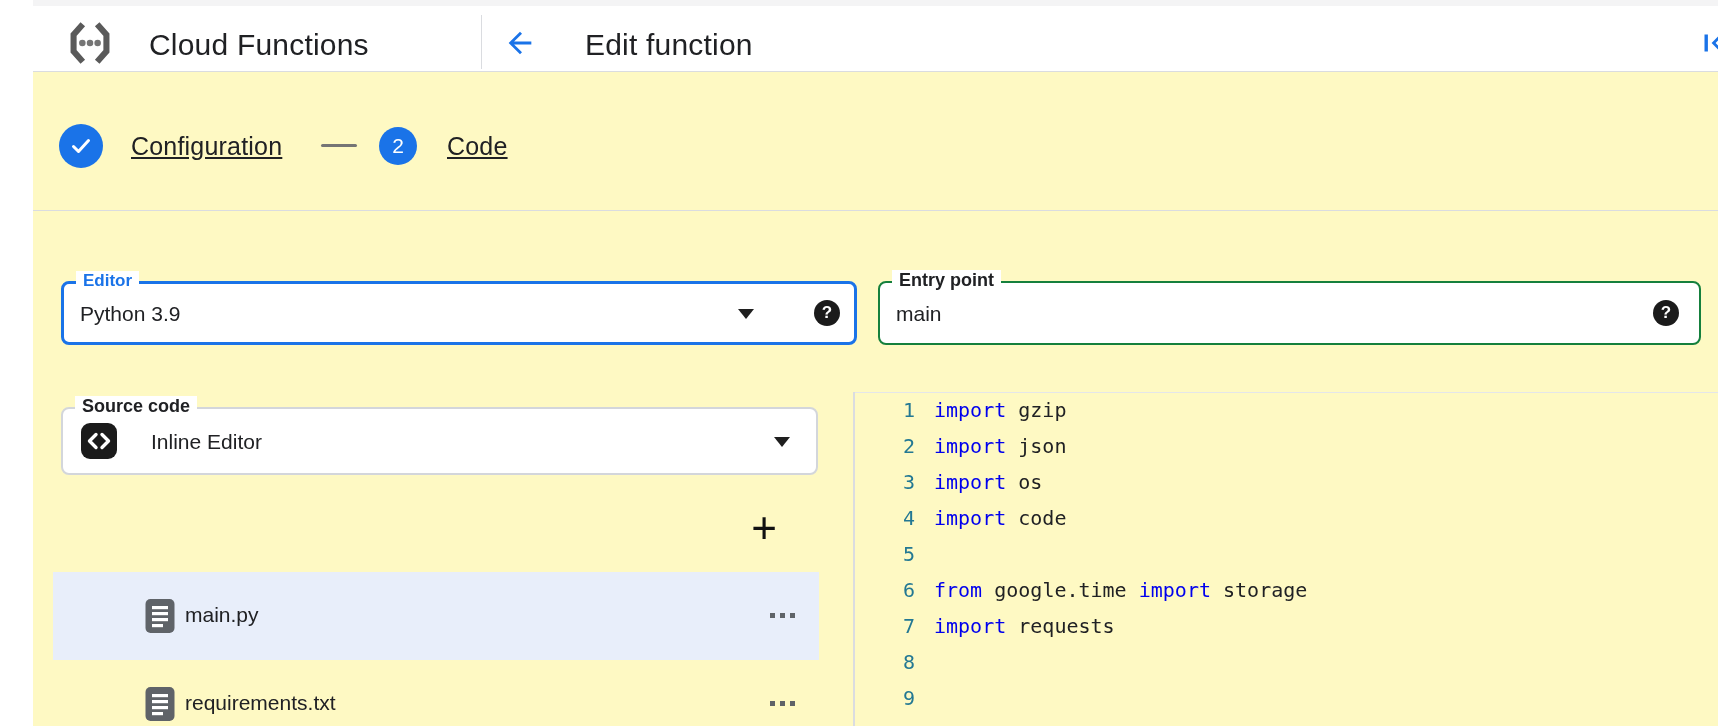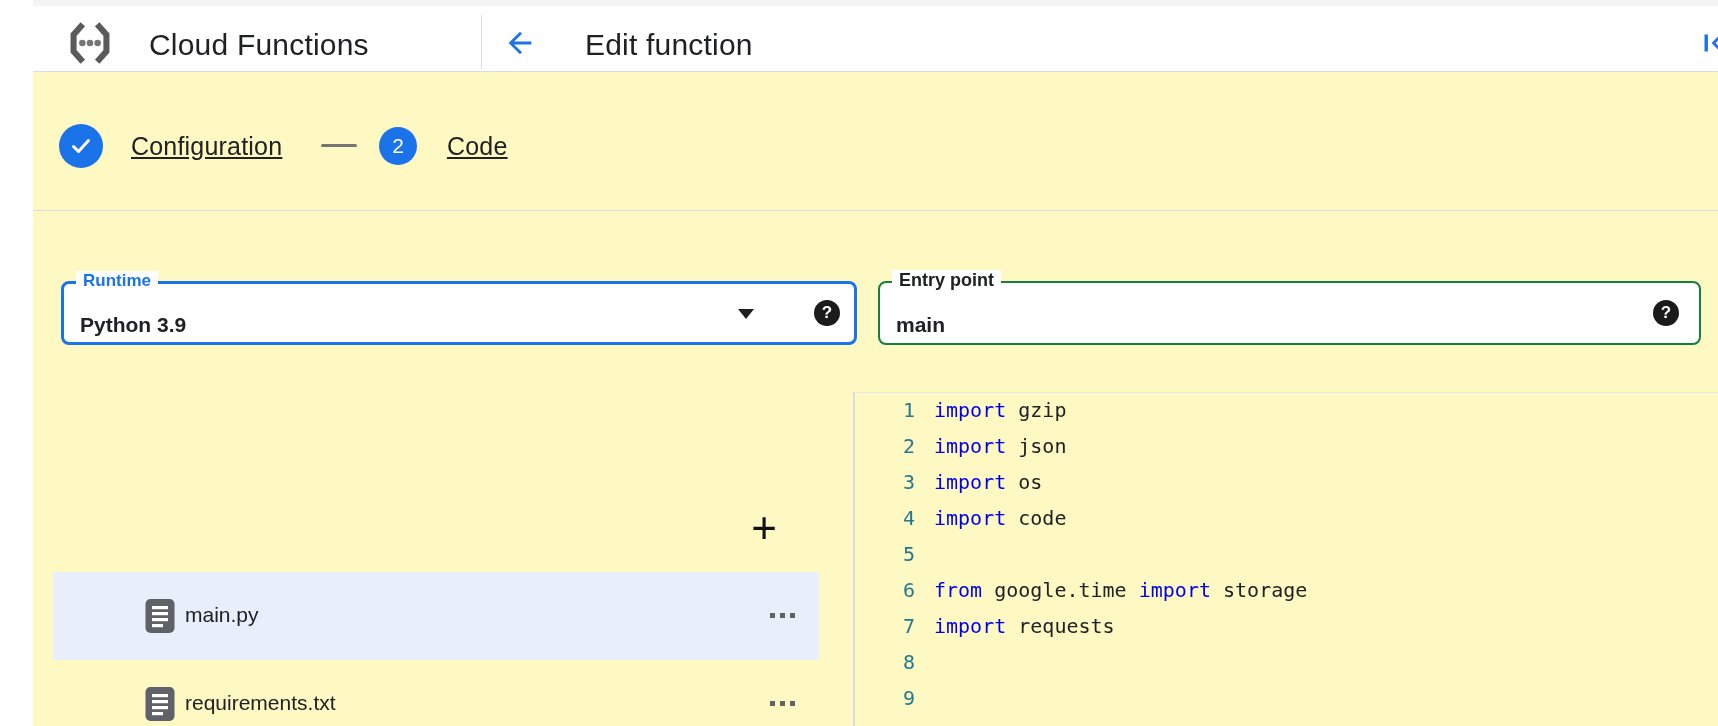--- a/index.html
+++ b/index.html
@@ -27,21 +27,21 @@
   .step-label{font-size:25px;color:#202124;letter-spacing:.2px;margin-left:28px;text-decoration:underline;}
   .step1 .step-label{margin-left:28px;}
   .step-dash{left:288px;top:144px;width:36px;height:3px;background:#757575;border-radius:2px;}
   .step2{left:346px;top:127px;}
   .step2 .step-label{margin-left:30px;}
   .section-rule{left:0;top:210px;width:1718px;height:1px;background:#dadce0;}
 
   
   .field{position:absolute;box-sizing:border-box;border-radius:8px;background:#fff;cursor:pointer;}
   .flabel{position:absolute;top:-13px;left:12px;background:#fff;padding:0 7px;font-weight:700;font-size:18px;color:#202124;white-space:nowrap;}
-  .fvalue{position:absolute;left:16px;top:12px;height:100%;display:flex;align-items:center;font-size:21px;color:#202124;white-space:nowrap;font-weight:bold;}
+  .fvalue{position:absolute;left:16px;top:1px;height:100%;display:flex;align-items:center;font-size:21px;color:#202124;white-space:nowrap;}
   .runtime-field{left:28px;top:281px;width:796px;height:64px;border:3px solid #1a73e8;}
   .runtime-field .flabel{color:#1a73e8;font-size:17px;}
   .entry-field{left:845px;top:281px;width:823px;height:64px;border:2px solid #15803d;}
   .source-field{left:28px;top:407px;width:757px;height:68px;border:2px solid #d3d6db;}
   .source-field .fvalue{left:88px;}
   .caret{position:absolute;top:50%;margin-top:-4px;width:0;height:0;border-left:8.5px solid transparent;border-right:8.5px solid transparent;border-top:10px solid #1f1f1f;}
   .runtime-caret{right:100px;}
   .source-caret{right:26px;}
   .help{position:absolute;top:50%;margin-top:-13px;width:26px;height:26px;border-radius:50%;background:#1b1b1b;color:#fff;font-weight:700;font-size:17px;display:flex;align-items:center;justify-content:center;cursor:pointer;}
   .runtime-help{right:14px;}
@@ -117,32 +117,43 @@
     <span class="step-label">Configuration</span>
   </div>
   <div class="abs step-dash"></div>
   <div class="abs step step2">
     <span class="step2-circle">2</span>
     <span class="step-label">Code</span>
   </div>
   <div class="abs section-rule"></div>
 
   <div class="field runtime-field">
-    <span class="flabel">Runtime</span>
+    <span class="flabel">Editor</span>
     <span class="fvalue">Python 3.9</span>
     <span class="caret runtime-caret"></span>
     <span class="help runtime-help">?</span>
   </div>
 
   <div class="field entry-field">
     <span class="flabel">Entry point</span>
     <span class="fvalue">main</span>
     <span class="help entry-help">?</span>
   </div>
 
+  <div class="field source-field">
+    <span class="flabel">Source code</span>
+    <span class="source-icon">
+      <svg width="36" height="36" viewBox="0 0 36 36">
+        <rect width="36" height="36" rx="9" fill="#1b1b1b"></rect>
+        <path d="M15 11.5L8.5 18l6.5 6.5M21 11.5L27.5 18 21 24.5" stroke="#fff" stroke-width="3.4" fill="none" stroke-linejoin="round" stroke-linecap="round"></path>
+      </svg>
+    </span>
+    <span class="fvalue">Inline Editor</span>
+    <span class="caret source-caret"></span>
+  </div>
 
   <button class="abs add-btn">+</button>
   <div class="abs file-list">
       <div class="file-row selected">
         <span class="file-icon"><svg width="30" height="36" viewBox="0 0 30 36">
             <rect x="0.5" y="1" width="29" height="34" rx="5" fill="#5f6368"></rect>
             <rect x="7" y="8" width="16" height="3.2" fill="#fff"></rect>
             <rect x="7" y="14" width="16" height="3.2" fill="#fff"></rect>
             <rect x="7" y="20" width="16" height="3.2" fill="#fff"></rect>
             <rect x="7" y="26" width="11" height="3.2" fill="#fff"></rect>

